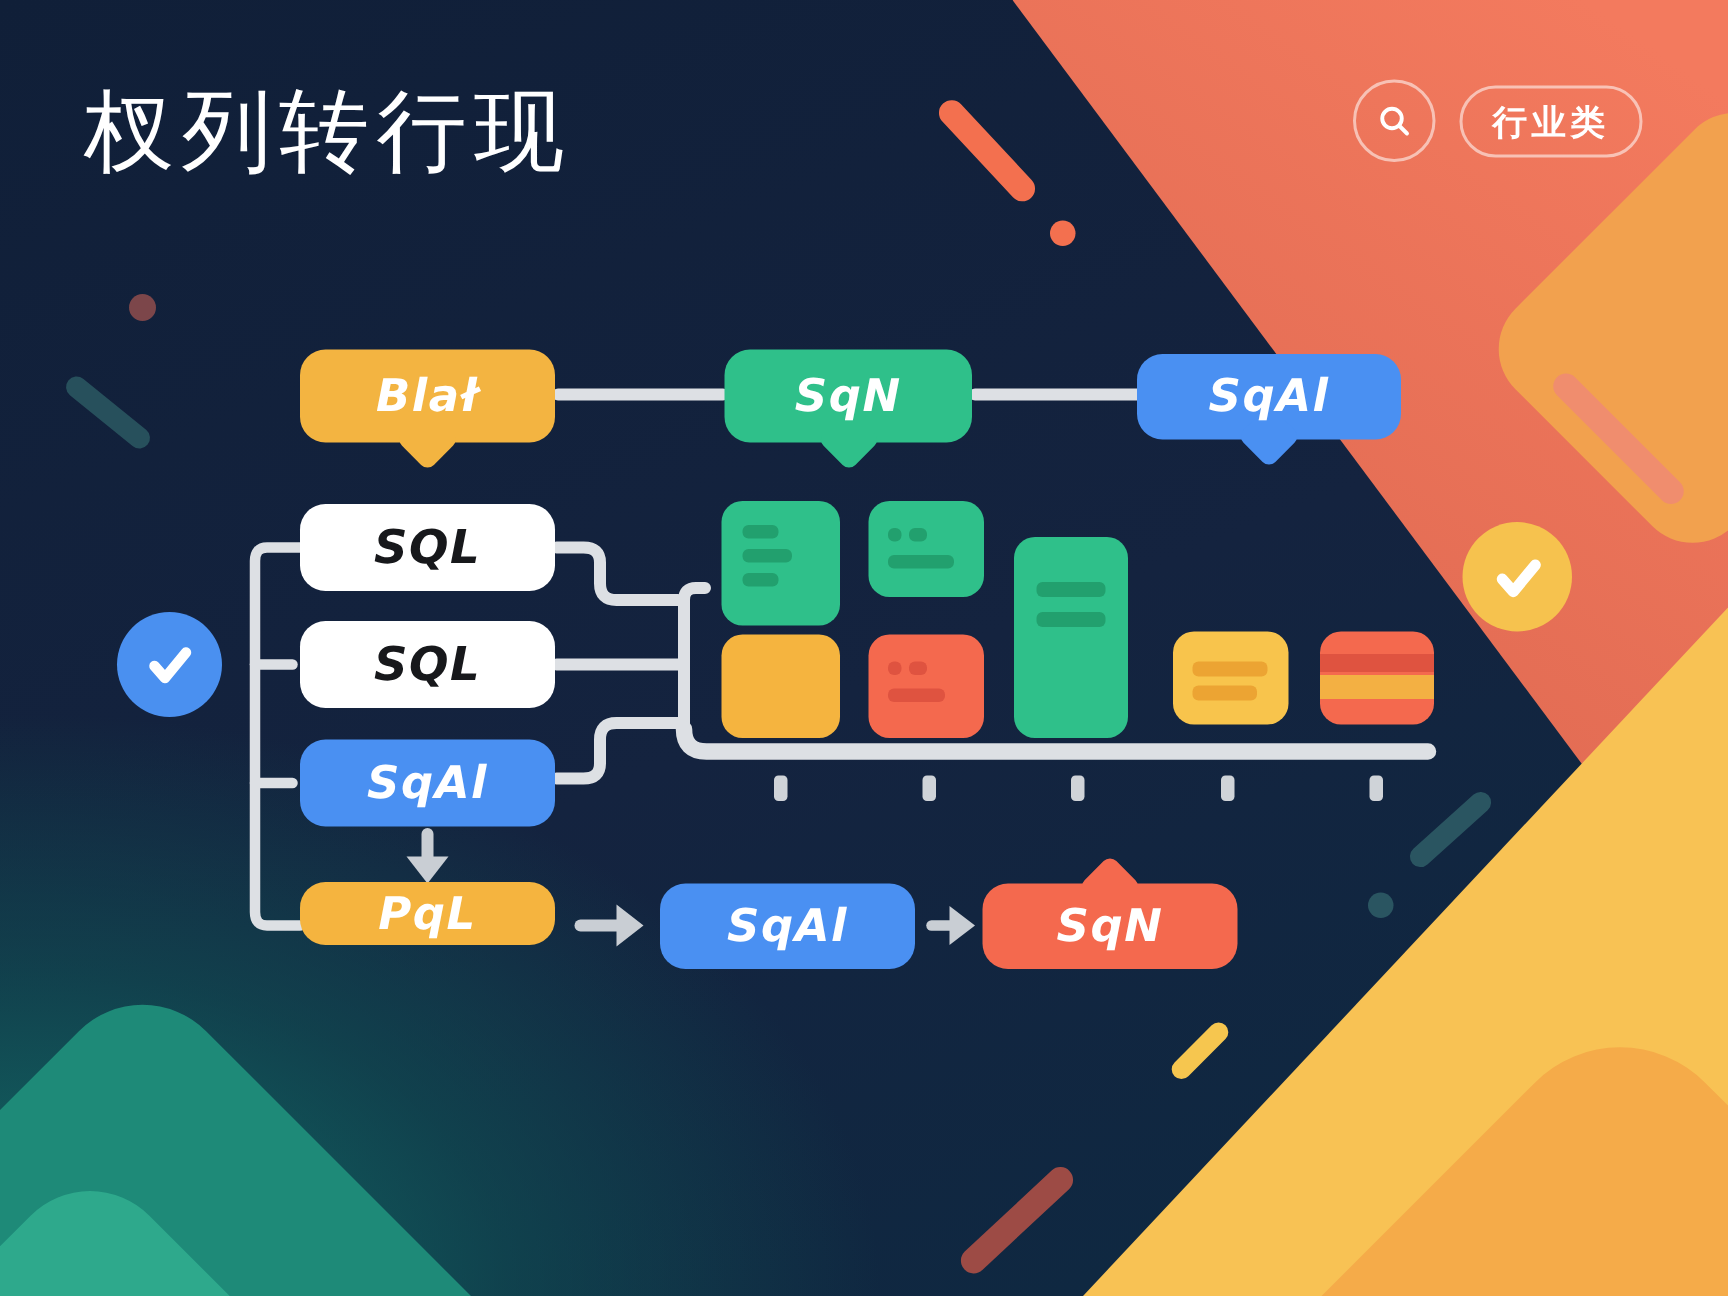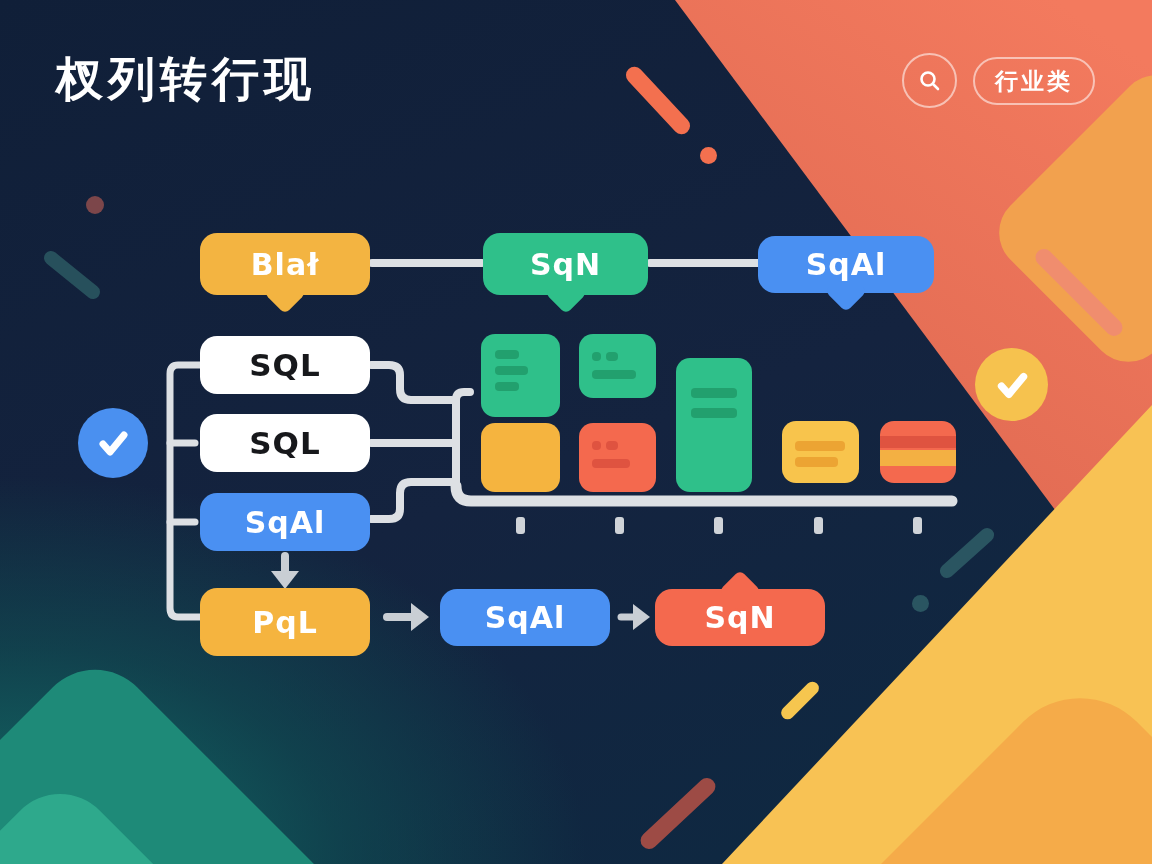--- a/index.html
+++ b/index.html
@@ -34,47 +34,47 @@
   .d-orange-top { left:615px; top:92px; width:86px; height:17px; transform:rotate(47deg); background:#f3704f; }
   .dot-orange-top { left:700px; top:147px; width:17px; height:17px; background:#f3704f; }
   .dot-brown-left { left:86px; top:196px; width:18px; height:18px; background:#7c464a; }
   .d-teal-left { left:38px; top:268px; width:68px; height:14px; transform:rotate(39deg); background:#27505c; }
   .d-teal-right { left:933px; top:546px; width:68px; height:14px; transform:rotate(-42deg); background:#2a5561; }
   .dot-teal-right { left:912px; top:595px; width:17px; height:17px; background:#2a5561; }
   .d-red-bottom { left:630px; top:805px; width:96px; height:17px; transform:rotate(-43deg); background:#9d4b45; }
   .d-yellow-bottom { left:776px; top:694px; width:48px; height:13px; transform:rotate(-45deg); background:#f6c64f; }
 
   
-  .title { left:56px; top:48px; color:#fff; font-size:47px; font-weight:700;
+  .title { left:56px; top:48px; color:#fff; font-size:60px; font-weight:400;
     letter-spacing:5px; z-index:9; }
   .search-btn { left:902px; top:53px; width:55px; height:55px; border-radius:50%;
     border:2px solid rgba(255,255,255,.55); z-index:9; display:flex;
     align-items:center; justify-content:center; cursor:pointer; }
   .pill-btn { left:973px; top:57px; width:122px; height:48px; border-radius:26px;
     border:2px solid rgba(255,255,255,.55); z-index:9; display:flex;
     align-items:center; justify-content:center; color:#fff; font-size:23px;
     font-weight:700; letter-spacing:3px; cursor:pointer;text-align:center; }
 
   
   .flow-svg { left:0; top:0; z-index:5; }
 
   
   .node { position:absolute; z-index:7; display:flex; align-items:center; justify-content:center;
-    border-radius:17px; color:#fff; font-size:30px; font-weight:800; letter-spacing:1px; }
+    border-radius:17px; color:#fff; font-size:30px; font-weight:800; letter-spacing:1px;font-style:italic; }
   .node .tail { position:absolute; width:30px; height:30px; left:50%; margin-left:-15px;
     transform:rotate(45deg); border-radius:6px; background:inherit; z-index:-1; }
   .tail-down { bottom:-13px; }
   .tail-up { top:-13px; }
   .n-blah { left:200px; top:233px; width:170px; height:62px; background:#f3b441; }
   .n-sqn-top { left:483px; top:233px; width:165px; height:62px; background:#2fc08a; }
   .n-sqal-top { left:758px; top:236px; width:176px; height:57px; background:#4a90f2; }
   .n-sql1 { left:200px; top:336px; width:170px; height:58px; background:#ffffff; color:#17181b; font-size:31px; font-weight:900;}
   .n-sql2 { left:200px; top:414px; width:170px; height:58px; background:#ffffff; color:#17181b; font-size:31px; font-weight:900;}
   .n-sqal-left { left:200px; top:493px; width:170px; height:58px; background:#4a90f2; }
-  .n-pql { left:200px; top:588px; width:170px; height:68px; background:#f5b43f; }
+  .n-pql { left:200px; top:588px; width:170px; height:42px; background:#f5b43f; }
   .n-sqal-bottom { left:440px; top:589px; width:170px; height:57px; background:#4a90f2; }
   .n-sqn-bottom { left:655px; top:589px; width:170px; height:57px; background:#f4694e; }
 
   
   .card { position:absolute; z-index:6; border-radius:14px; overflow:hidden; }
   .c1t { left:481px; top:334px; width:79px; height:83px; background:#2fc08a; }
   .c1b { left:481px; top:423px; width:79px; height:69px; background:#f5b43f; }
   .c2t { left:579px; top:334px; width:77px; height:64px; background:#2fc08a; }
   .c2b { left:579px; top:423px; width:77px; height:69px; background:#f4694e; }
   .c3  { left:676px; top:358px; width:76px; height:134px; background:#2fc08a; }

